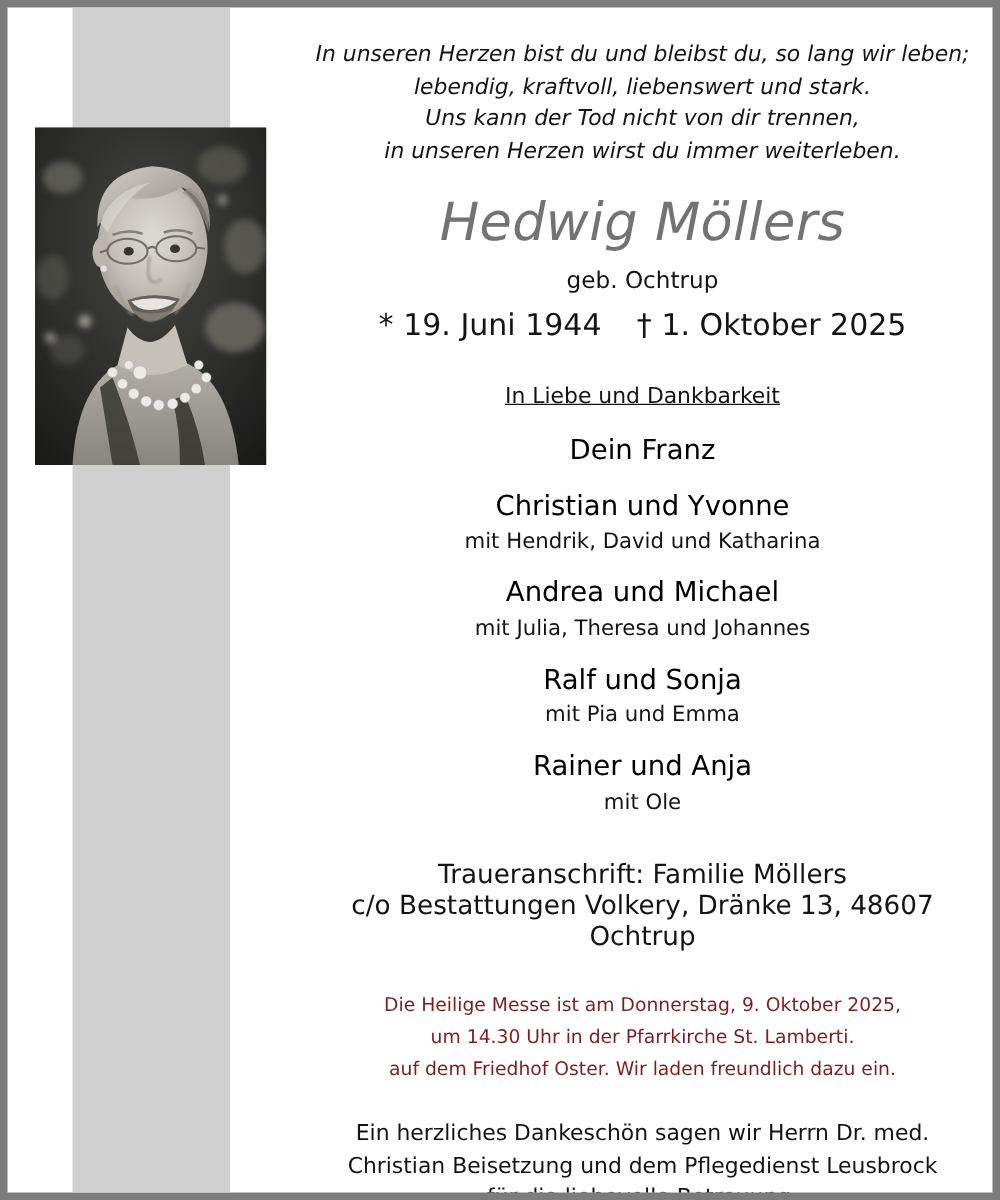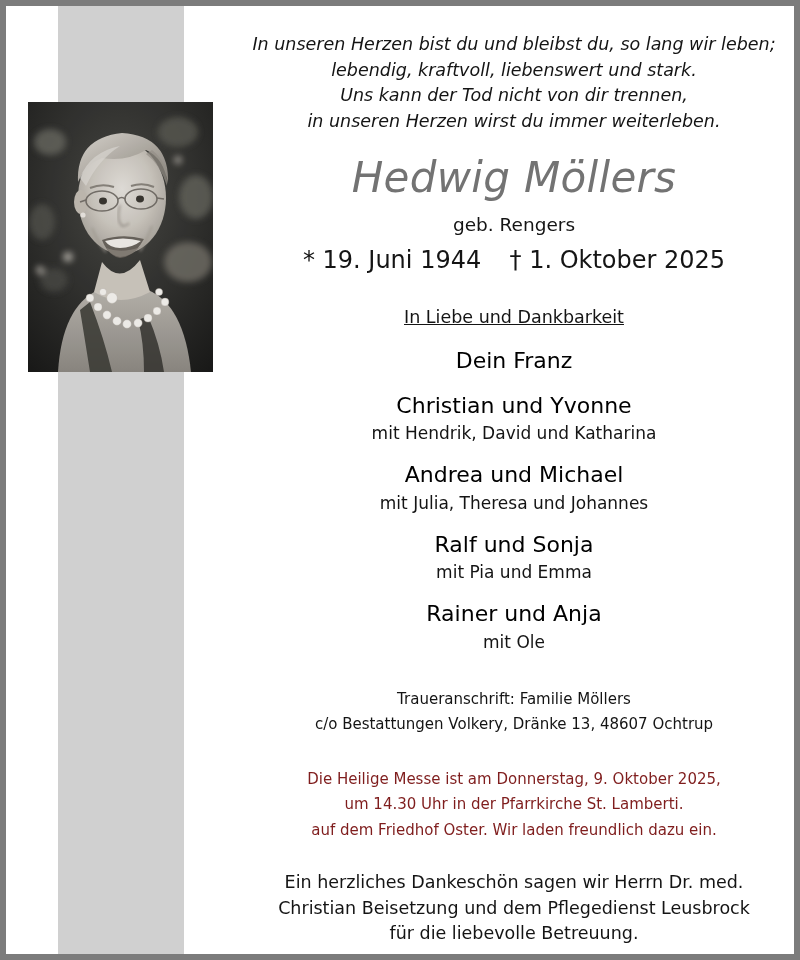--- a/index.html
+++ b/index.html
@@ -111,21 +111,21 @@
   }
   .mourner-secondary {
     font-size: 17px;
     line-height: 1.3;
     margin-top: 3px;
     color: #141414;
     text-align: center;
   }
 
   .address-block {
-    font-size: 15px;
+    font-size: 21px;
     line-height: 25px;
     margin-top: 34px;
     color: #141414;
   }
 
   .service-block {
     font-size: 15px;
     line-height: 25.5px;
     margin-top: 30px;
     color: #7f1d1d;
@@ -247,21 +247,21 @@
 
     <div class="poem">
       <div>In unseren Herzen bist du und bleibst du, so lang wir leben;</div>
       <div>lebendig, kraftvoll, liebenswert und stark.</div>
       <div>Uns kann der Tod nicht von dir trennen,</div>
       <div>in unseren Herzen wirst du immer weiterleben.</div>
     </div>
 
     <div class="deceased-name">Hedwig Möllers</div>
 
-    <div class="maiden-name">geb. Rengers</div>
+    <div class="maiden-name">geb. Ochtrup</div>
 
     <div class="life-dates">
       <span>*</span>
       <span>19. Juni 1944</span>
       <span class="gap"></span>
       <span>†</span>
       <span>1. Oktober 2025</span>
     </div>
 
     <div class="dedication">In Liebe und Dankbarkeit</div>

